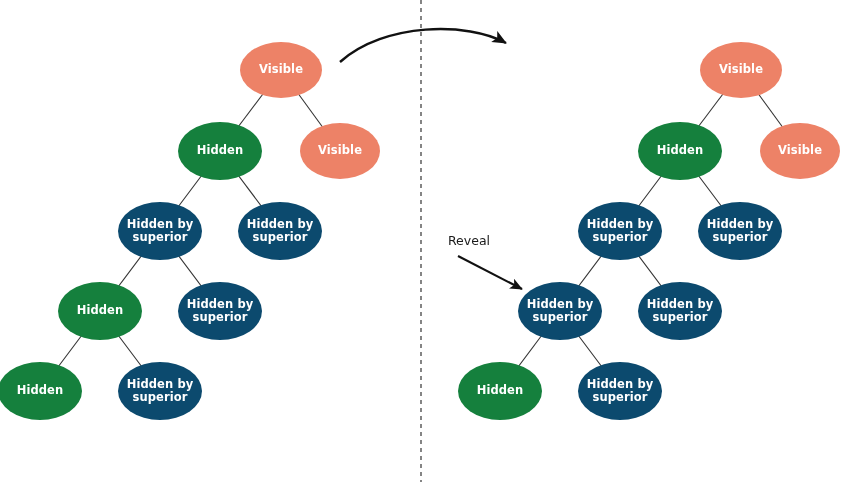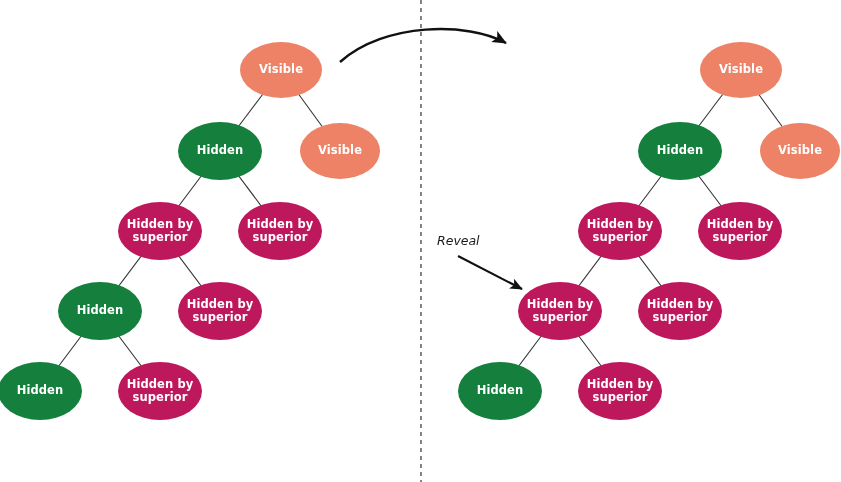--- a/index.html
+++ b/index.html
@@ -36,21 +36,21 @@
     font-weight: bold;
     font-size: 11.5px;
     line-height: 13.5px;
     letter-spacing: 0.1px;
     box-sizing: border-box;
     padding: 0 5px;
   }
   .node span { display: block; }
   .node.visible  { background: #ED8267; }
   .node.hidden   { background: #15803d; }
-  .node.hiddenby { background: #be185d; justify-content: center; }
+  .node.hiddenby { background: #0c4a6e; justify-content: center; }
   .label {
     position: absolute;
     color: #1a1a1a;
     font-size: 12.5px;
     font-weight: normal;
     white-space: nowrap;
     font-family: "DejaVu Sans", "Liberation Sans", sans-serif;
   }
 </style>
 </head>
@@ -140,15 +140,15 @@
     <defs>
       <marker id="arrowhead" markerWidth="7" markerHeight="7" refX="5.6" refY="2.6" orient="auto" markerUnits="strokeWidth">
         <path d="M0,0 L6,2.6 L0,5.2 L1.4,2.6 z" fill="#111111"></path>
       </marker>
     </defs>
     <line id="divider-line" x1="421" y1="0" x2="421" y2="482" stroke="#222222" stroke-width="1.1" stroke-dasharray="4 4"></line>
     <path id="transition-arrow" d="M340,62 C 385,22 468,22 506,43" fill="none" stroke="#111111" stroke-width="2.4" marker-end="url(#arrowhead)"></path>
     <path id="reveal-arrow" d="M458,256 L522,289" fill="none" stroke="#111111" stroke-width="2.1" marker-end="url(#arrowhead)"></path>
   </svg>
 
-  <div class="label" id="reveal-label" style="left:437px; top:233px;font-style:italic;">Reveal</div>
+  <div class="label" id="reveal-label" style="left:448px; top:233px;">Reveal</div>
 
 </div>
 
 </body></html>

